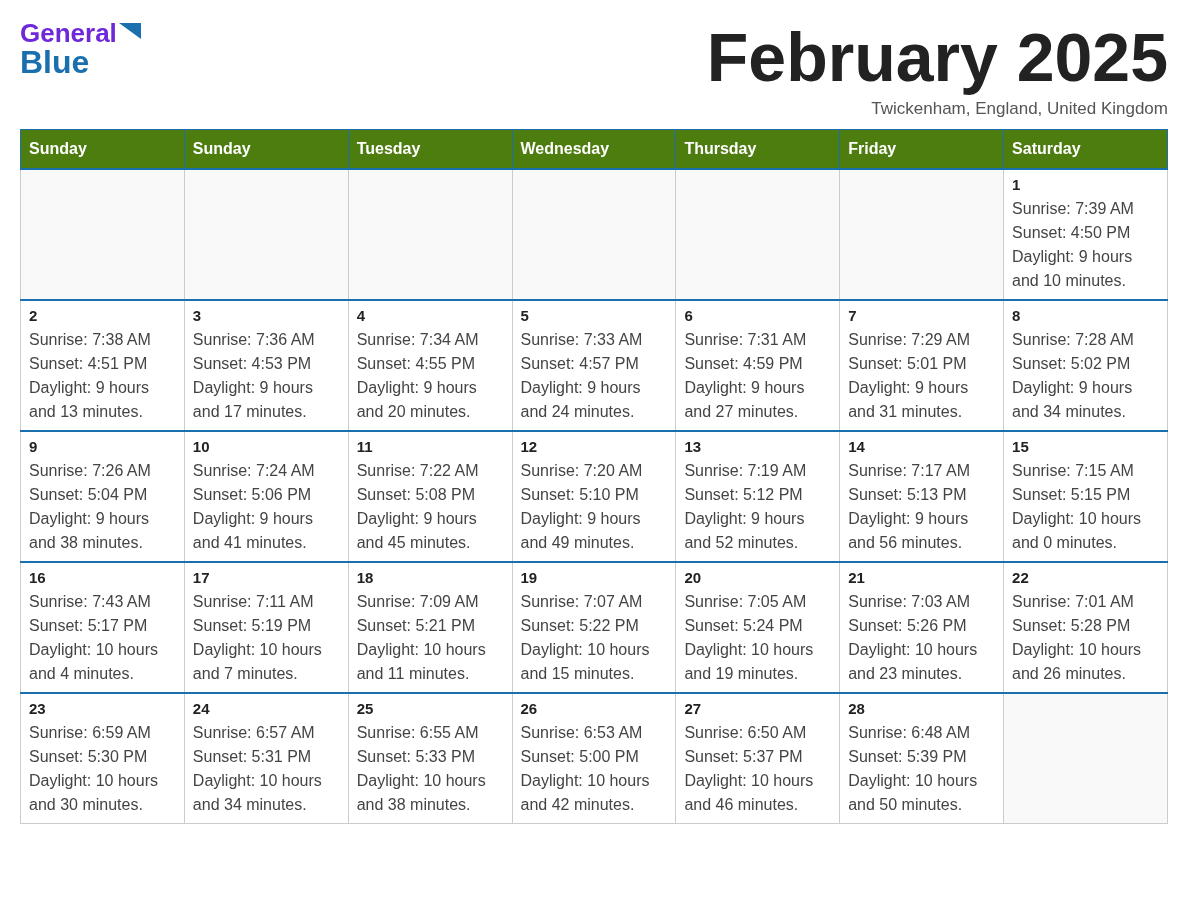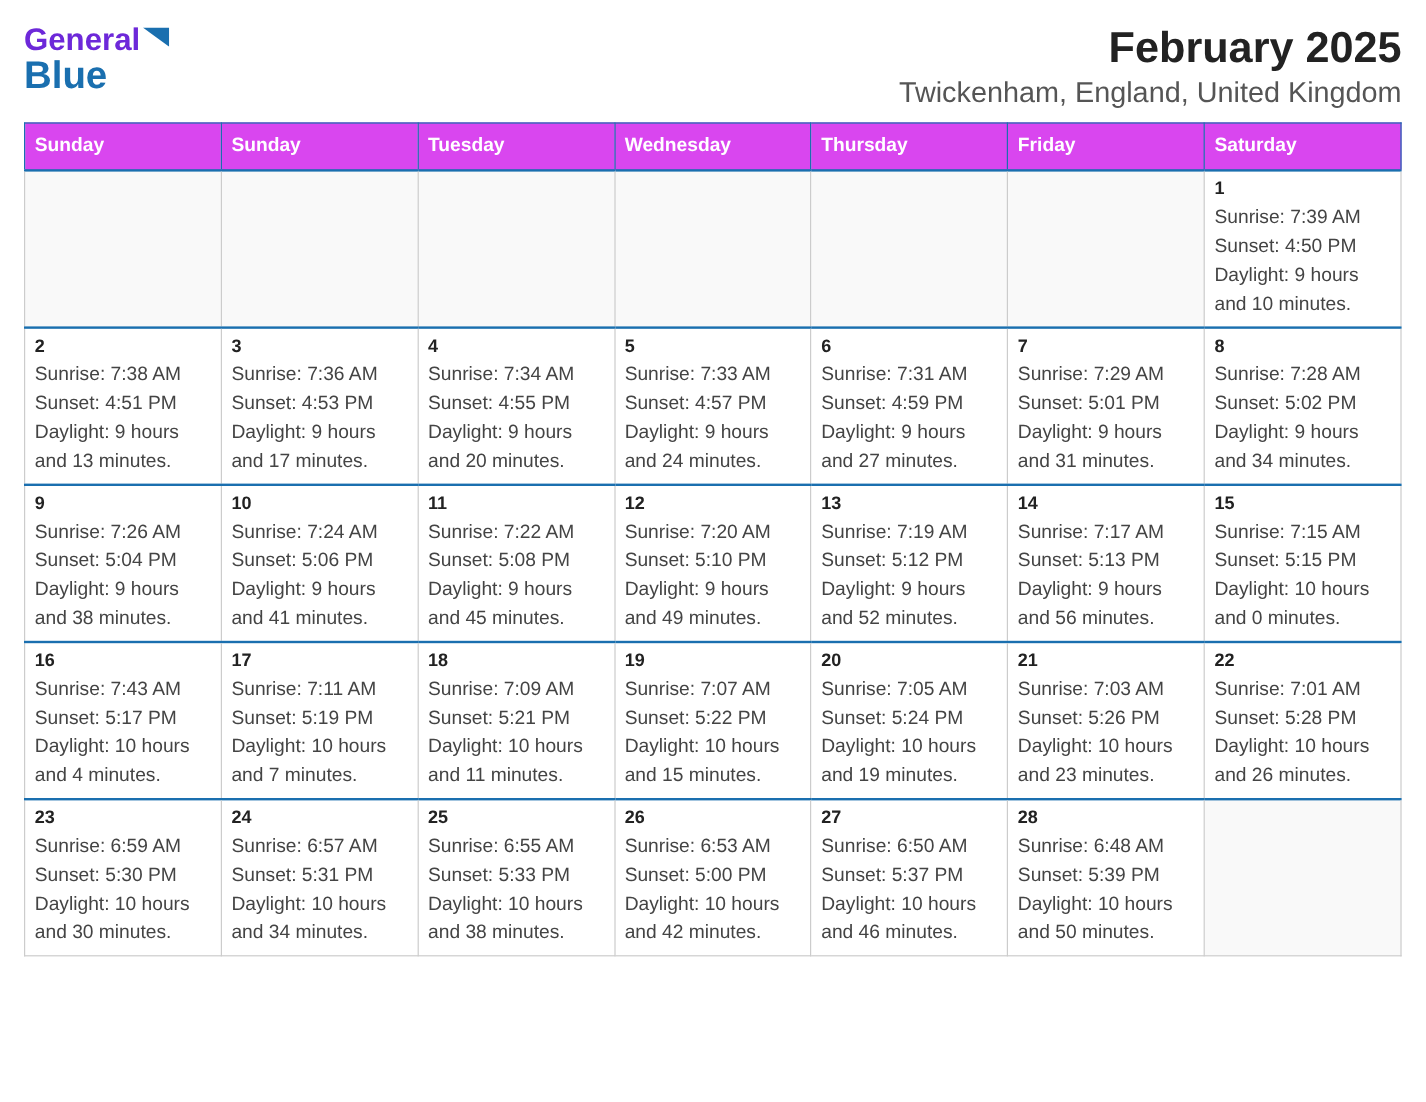--- a/index.html
+++ b/index.html
@@ -30,37 +30,37 @@
     .logo-blue {
       font-size: 32px;
       font-weight: bold;
       color: #1a6faf;
       line-height: 1;
     }
     .title-area {
       text-align: right;
     }
     .month-title {
-      font-size: 36px;
+      font-size: 68px;
       font-weight: bold;
       color: #222;
       line-height: 1.1;
     }
     .location {
-      font-size: 24px;
+      font-size: 17px;
       color: #555;
       margin-top: 4px;
     }
     .calendar {
       width: 100%;
       border-collapse: collapse;
       margin-top: 10px;
     }
     .calendar th {
-      background-color: #d946ef;
+      background-color: #4d7c0f;
       color: #fff;
       font-size: 16px;
       font-weight: bold;
       padding: 10px 8px;
       text-align: left;
       border: 1px solid #1a6faf;
     }
     .calendar td {
       vertical-align: top;
       border: 1px solid #ccc;

